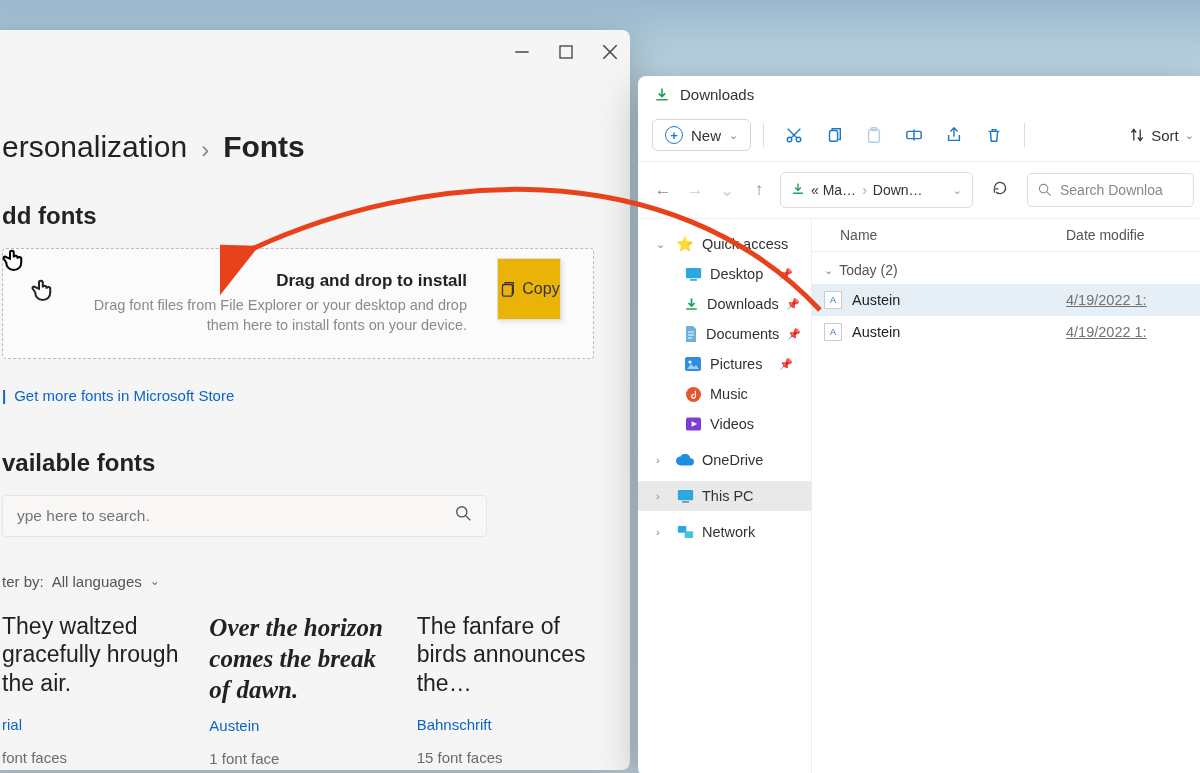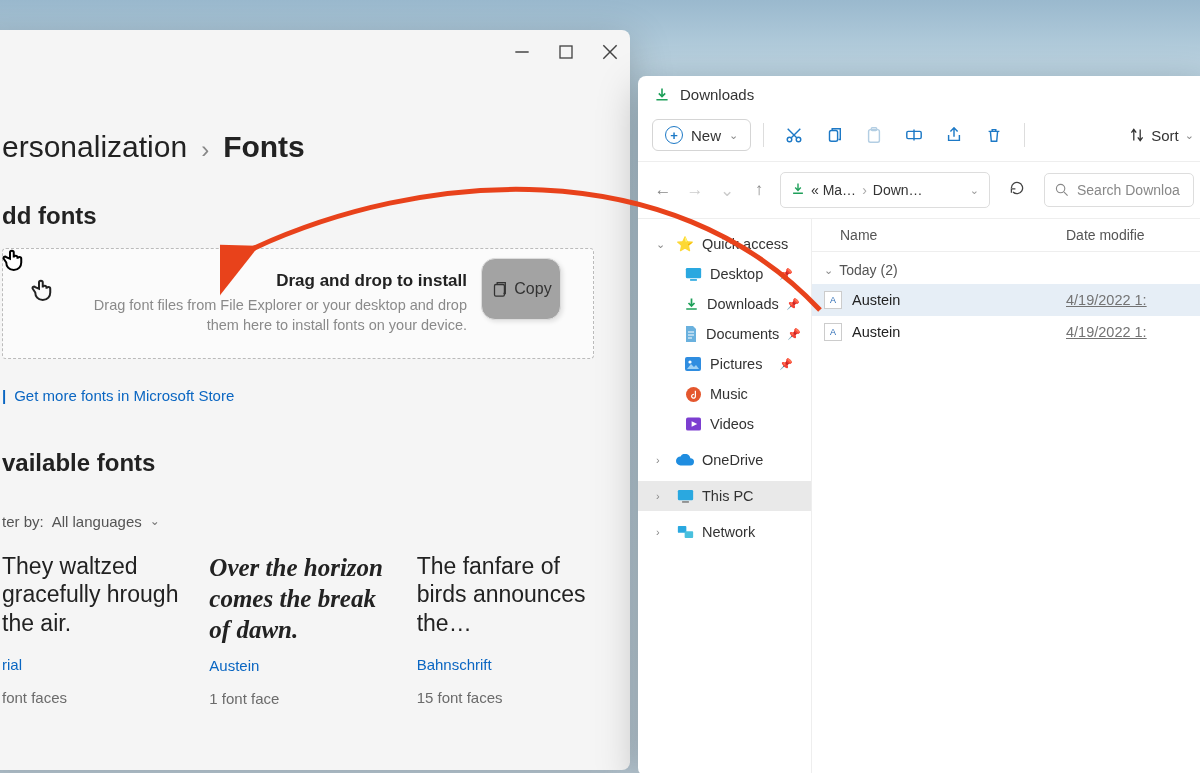--- a/index.html
+++ b/index.html
@@ -23,22 +23,22 @@
   .dropzone {
     margin-top: 18px; border: 1px dashed #bbb; border-radius: 4px; padding: 22px 24px;
     display: flex; gap: 18px; align-items: flex-start; position: relative; background: #fbfbfb; text-align: right;
   }
   .dropzone .hand { font-size: 28px; color: #222; margin-top: 4px; width: 32px; }
   .dropzone .hand svg { width: 30px; height: 30px; }
   .dropzone .dz-text h3 { font-size: 17px; font-weight: 600; color: #222; margin-bottom: 4px; }
   .dropzone .dz-text p { font-size: 14.5px; color: #8a8a8a; line-height: 1.4; max-width: 390px; }
 
   .drag-ghost {
-    position: absolute; top: 9px; right: 32px; width: 80px; height: 62px;
-    background: #a3a3a3; border: 1px solid #ddd; border-radius: 14px; box-shadow: 2px 2px 4px rgba(0,0,0,.1);
+    position: absolute; top: 9px; right: 32px; width: 64px; height: 62px;
+    background: #eab308; border: 1px solid #ddd; border-radius: 1px; box-shadow: 2px 2px 4px rgba(0,0,0,.1);
     display: flex; align-items: center; justify-content: center; gap: 6px; font-size: 16px; color: #333;
   }
   .drag-ghost svg { width: 18px; height: 18px; }
 
   .store-link { margin-top: 28px; display: inline-block; color: #0a66c2; font-size: 15px; }
   .store-link:before { content: "|"; color: #0a66c2; margin-right: 8px; font-weight: 600; }
 
   .search-box { margin-top: 18px; width: 485px; height: 42px; background: #faf7f7; border: 1px solid #e5e5e5; border-radius: 4px; display: flex; align-items: center; padding: 0 14px; }
   .search-box input { flex: 1; border: none; background: transparent; font-size: 15.5px; color: #9a9a9a; outline: none; }
   .search-box .sicon { color: #666; }
@@ -71,21 +71,21 @@
   .tb-icon.disabled { color: #b3cee3; cursor: default; }
   .tb-sort { display: flex; align-items: center; gap: 6px; color: #333; font-size: 15px; margin-left: auto; }
 
   .exp-path { display: flex; align-items: center; gap: 10px; padding: 10px 14px; border-bottom: 1px solid #eee; }
   .nav-arrow { color: #888; font-size: 17px; width: 22px; text-align: center; cursor: pointer; }
   .nav-arrow.dis { color: #ccc; cursor: default; }
   .path-bar { flex: 1; border: 1px solid #ddd; border-radius: 5px; height: 34px; display: flex; align-items: center; padding: 17px 10px; gap: 6px; font-size: 14px; color: #333; }
   .path-bar .dlico svg { width: 14px; height: 14px; }
   .path-bar .chev3 { color: #999; font-size: 11px; margin-left: auto; }
   .path-refresh { width: 34px; text-align: center; color: #666; }
-  .path-search { border: 1px solid #ddd; border-radius: 5px; height: 34px; display: flex; align-items: center; padding: 0 10px; gap: 8px; color: #888; font-size: 14px; width: 150px; }
+  .path-search { border: 1px solid #ddd; border-radius: 5px; height: 34px; display: flex; align-items: center; padding: 0 10px; gap: 8px; color: #888; font-size: 14px; width: 167px; }
 
   .exp-main { display: flex; flex: 1; }
   .exp-tree { width: 174px; border-right: 1px solid #eee; padding: 10px 0; font-size: 14.5px; color: #333; }
   .tree-item { display: flex; align-items: center; gap: 8px; padding: 6px 8px 6px 18px; cursor: pointer; position: relative; }
   .tree-item.selected { background: #e9e9e9; }
   .tree-item .expander { width: 12px; color: #888; font-size: 11px; }
   .tree-item .ico { width: 18px; height: 18px; display: flex; align-items: center; justify-content: center; }
   .tree-item.sub { padding-left: 46px; justify-content: flex-start; }
   .tree-item.sub .pin { margin-left: auto; color: #9a9a9a; font-size: 11px; padding-right: 10px; }
 
@@ -157,20 +157,29 @@
             <path d="M8 5 V3 h9 v12 h-2"></path>
         </svg>
         <span>Copy</span>
       </div>
     </div>
 
     <a class="store-link">Get more fonts in Microsoft Store</a>
 
     <h2 class="section-h" style="margin-top:44px;">vailable fonts</h2>
 
+    <div class="search-box">
+      <input placeholder="ype here to search." style="">
+      <span class="sicon">
+        <svg width="17" height="17" viewBox="0 0 20 20" fill="none" stroke="#555" stroke-width="1.6">
+            <circle cx="8" cy="8" r="6"></circle>
+            <line x1="13" y1="13" x2="18" y2="18"></line>
+          </svg>
+      </span>
+    </div>
 
     <div class="filter-row">
       <span>ter by:</span>
       <span>All languages</span>
       <span class="chev2">⌄</span>
     </div>
 
     <div class="font-cards">
       <div class="font-card">
         <div class="sample">They waltzed gracefully hrough the air.</div>

